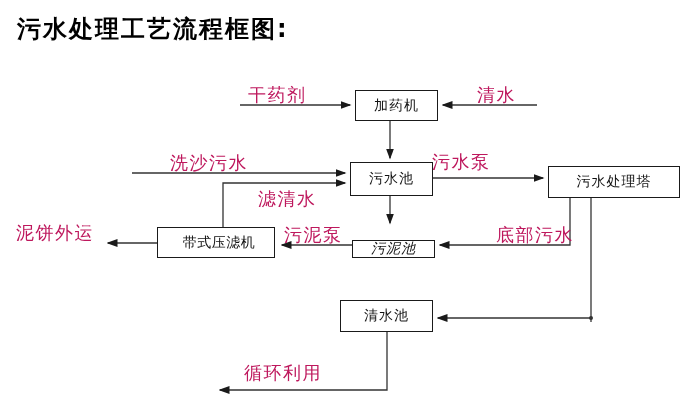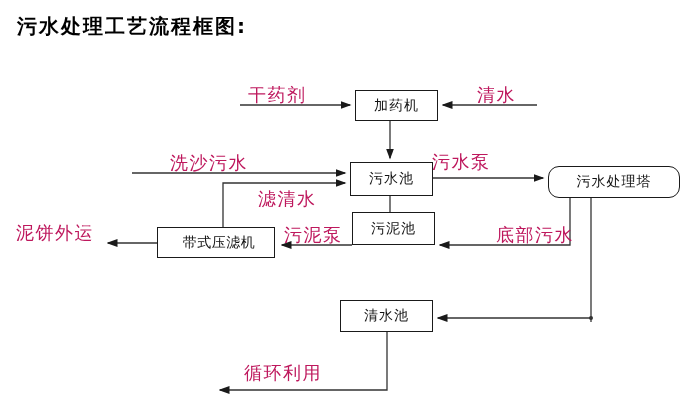--- a/index.html
+++ b/index.html
@@ -2,21 +2,21 @@
 <html><head>
 <meta charset="utf-8">
 <style>
   html,body { margin:0; padding:0; background:#ffffff; }
   .canvas {
     position:relative; width:700px; height:420px; background:#ffffff;
     font-family:"DejaVu Sans","Liberation Sans",sans-serif; overflow:hidden;
   }
   .title {
     position:absolute; left:17px; top:13px;
-    font-size:20px; font-weight:bold; letter-spacing:2px; color:#000000;
+    font-size:24px; font-weight:bold; letter-spacing:2px; color:#000000;
     white-space:nowrap;
   }
   .node {
     position:absolute; box-sizing:border-box;
     border:1.5px solid #1a1a1a; background:#ffffff;
     display:flex; align-items:center; justify-content:center;
     font-size:14px; letter-spacing:1px; color:#111111; white-space:nowrap;
   }
   .flabel {
     position:absolute; font-size:18px; letter-spacing:1.5px;
@@ -54,24 +54,24 @@
       <circle cx="591" cy="318" r="2" fill="#333333" stroke="none"></circle>
     </g>
   </svg>
 
   <div class="node" style="left:355px; top:90px;  width:83px;  height:31px;">
     <span>加药机</span>
   </div>
   <div class="node" style="left:350px; top:162px; width:83px;  height:34px;">
     <span>污水池</span>
   </div>
-  <div class="node" style="left:548px; top:166px; width:132px; height:32px;border-radius:11px;">
+  <div class="node" style="left:548px; top:166px; width:132px; height:32px;">
     <span>污水处理塔</span>
   </div>
-  <div class="node" style="left:352px; top:212px; width:83px;  height:33px;">
+  <div class="node" style="left:352px; top:240px; width:83px;  height:18px;font-style:italic;">
     <span>污泥池</span>
   </div>
   <div class="node" style="left:157px; top:227px; width:118px; height:31px; letter-spacing:0.5px;padding-left:6px;">
     <span>带式压滤机</span>
   </div>
   <div class="node" style="left:340px; top:300px; width:93px;  height:32px;">
     <span>清水池</span>
   </div>
 
   <div class="flabel" style="left:248px; top:83px;">干药剂</div>

